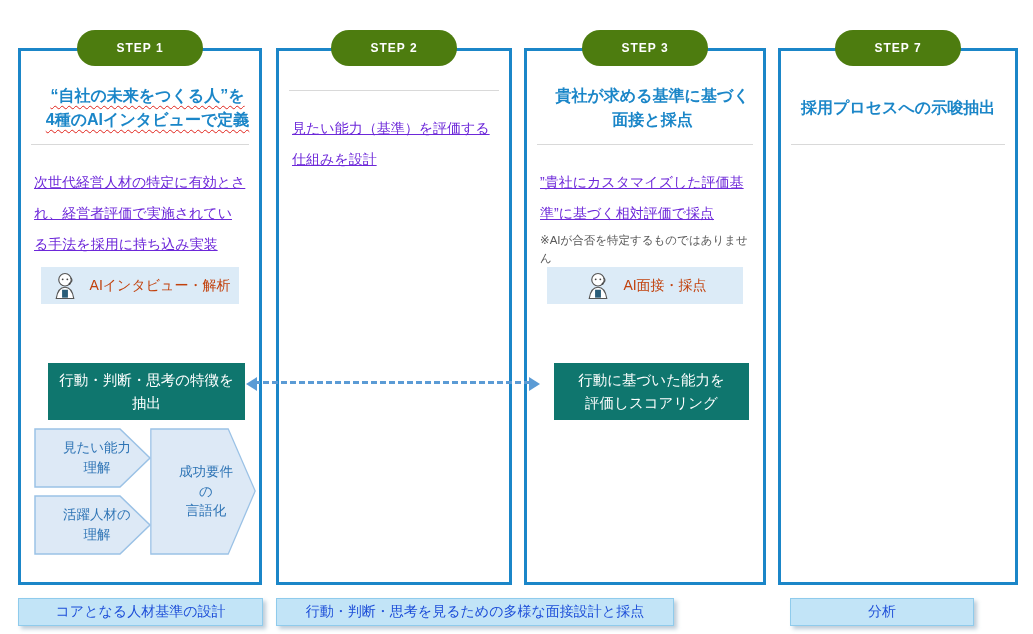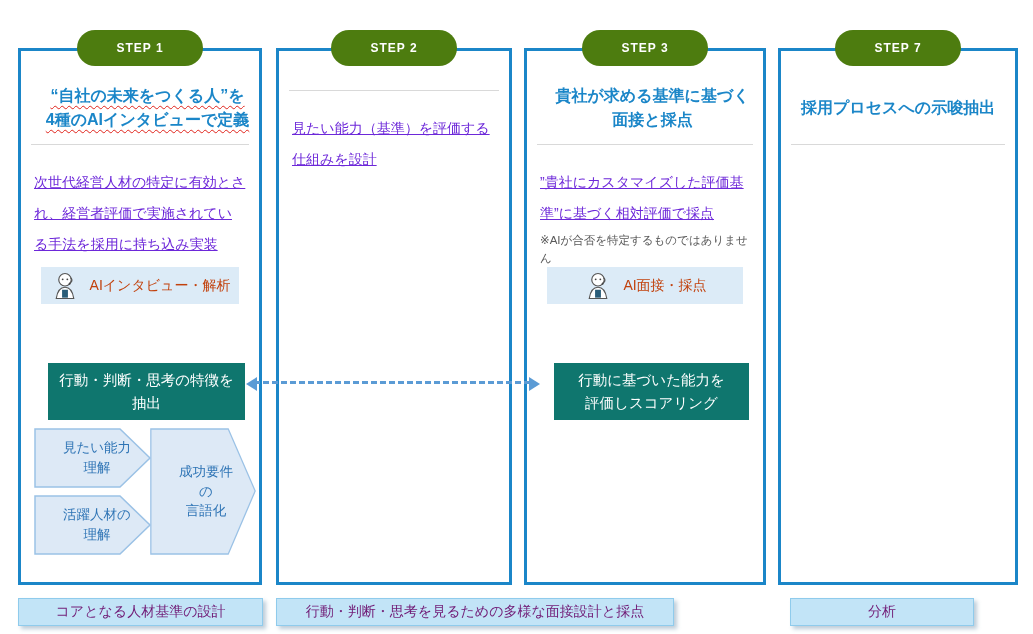--- a/index.html
+++ b/index.html
@@ -39,21 +39,21 @@
 
   .dashed-arrow-line{position:absolute;left:254px;top:381px;width:276px;height:0;
                      border-top:3px dashed #5b9bd5;z-index:3;}
   .arrow-head{position:absolute;top:377px;width:0;height:0;z-index:3;
               border-top:7px solid transparent;border-bottom:7px solid transparent;}
   .arrow-head.left{left:246px;border-right:11px solid #5b9bd5;}
   .arrow-head.right{left:529px;border-left:11px solid #5b9bd5;}
 
   .footer-bar{position:absolute;top:598px;height:28px;background:#c2e4f7;border:1px solid #8fcbec;
               box-sizing:border-box;display:flex;align-items:center;justify-content:center;
-              color:#701a75;font-size:14px;box-shadow:3px 3px 4px rgba(110,145,170,0.45);}
+              color:#1d4ed8;font-size:14px;box-shadow:3px 3px 4px rgba(110,145,170,0.45);}
 </style>
 </head>
 <body>
 
 <div id="stage">
 
   <div class="column" style="left:18px;width:244px;">
     <div class="pill">STEP 1</div>
     <div class="box">
       <div class="title misspell pre">“自社の未来をつくる人”を

